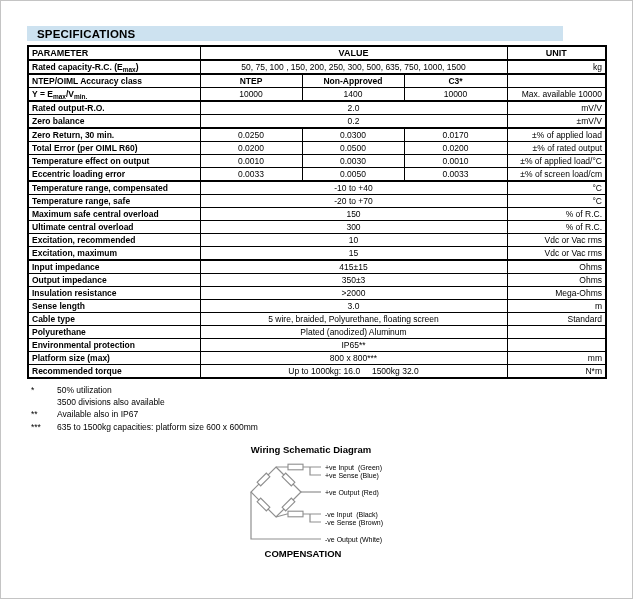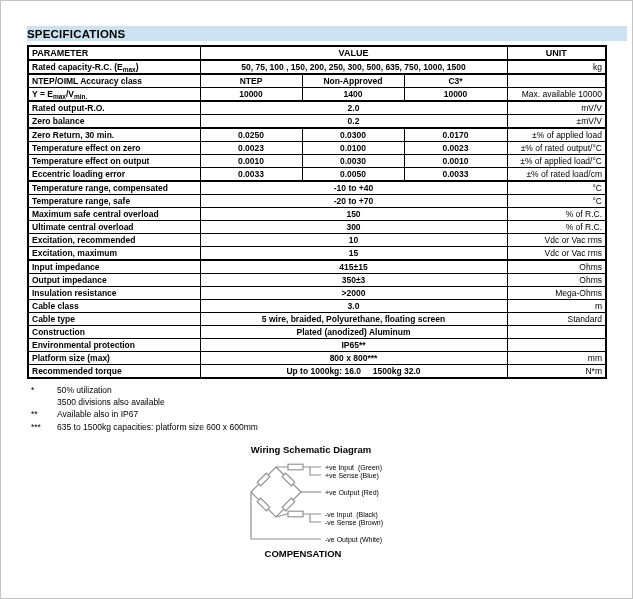--- a/index.html
+++ b/index.html
@@ -7,23 +7,23 @@
     width:633px; height:599px;
     background:#ffffff;
     border:1px solid #c4c4c4;
     box-sizing:border-box;
     overflow:hidden;
     font-family:"Liberation Sans", sans-serif;
     color:#000;
   }
   .band {
     margin:25px 0 0 26px;
-    width:600px; height:15px;
+    width:536px; height:15px;
     display:flex; align-items:center;
-    box-sizing:border-box;
+    padding-left:10px; box-sizing:border-box;
   }
   .band span { font-size:11.5px; font-weight:bold; letter-spacing:0.2px; }
   table.spec {
     margin:4px 0 0 26px;
     border-collapse:collapse;
     table-layout:fixed;
     width:578px;
     font-size:8.5px;
   }
   table.spec td, table.spec th {
@@ -34,21 +34,21 @@
     white-space:nowrap;
     line-height:12px;
   }
   table.spec { border:2px solid #000; }
   table.spec thead th { font-size:9px; }
   th.h-param { text-align:left; padding-left:4px; }
   th.h-value, th.h-unit { text-align:center; }
   table.spec thead tr { border-bottom:2px solid #000; }
   tr.sep { border-bottom:2px solid #000; }
   td.param { font-weight:bold; text-align:left; padding-left:4px; }
-  td.val  { text-align:center; font-weight:bold; }
+  td.val  { text-align:center; font-weight:normal; }
   td.val.bold { font-weight:bold; }
   td.unit { text-align:right; }
   sub { font-size:6.5px; vertical-align:-2px; line-height:0; }
   .footnotes { margin:5px 0 0 30px; font-size:8.5px; }
   .fn-row { display:flex; line-height:12.2px; }
   .fn-marker { width:26px; flex:0 0 26px; }
   .fn-text { flex:1; }
   .wiring-title {
     margin-top:11px;
     width:620px;
@@ -118,39 +118,39 @@
         <td class="unit">±mV/V</td>
       </tr>
       <tr>
         <td class="param">Zero Return, 30 min.</td>
         <td class="val">0.0250</td>
         <td class="val">0.0300</td>
         <td class="val">0.0170</td>
         <td class="unit">±% of applied load</td>
       </tr>
       <tr>
-        <td class="param">Temperature effect on zero</td>
-        <td class="val">0.0023</td>
-        <td class="val">0.0100</td>
-        <td class="val">0.0023</td>
-        <td class="unit">±% of rated output/°C</td>
+        <td class="param">Total Error (per OIML R60)</td>
+        <td class="val">0.0200</td>
+        <td class="val">0.0500</td>
+        <td class="val">0.0200</td>
+        <td class="unit">±% of rated output</td>
       </tr>
       <tr>
         <td class="param">Temperature effect on output</td>
         <td class="val">0.0010</td>
         <td class="val">0.0030</td>
         <td class="val">0.0010</td>
         <td class="unit">±% of applied load/°C</td>
       </tr>
       <tr class="sep">
         <td class="param">Eccentric loading error</td>
         <td class="val">0.0033</td>
         <td class="val">0.0050</td>
         <td class="val">0.0033</td>
-        <td class="unit">±% of rated load/cm</td>
+        <td class="unit">±% of screen load/cm</td>
       </tr>
       <tr>
         <td class="param">Temperature range, compensated</td>
         <td colspan="3" class="val">-10 to +40</td>
         <td class="unit">°C</td>
       </tr>
       <tr>
         <td class="param">Temperature range, safe</td>
         <td colspan="3" class="val">-20 to +70</td>
         <td class="unit">°C</td>
@@ -184,31 +184,31 @@
         <td class="param">Output impedance</td>
         <td colspan="3" class="val">350±3</td>
         <td class="unit">Ohms</td>
       </tr>
       <tr>
         <td class="param">Insulation resistance</td>
         <td colspan="3" class="val">&gt;2000</td>
         <td class="unit">Mega-Ohms</td>
       </tr>
       <tr>
-        <td class="param">Cable class</td>
+        <td class="param">Sense length</td>
         <td colspan="3" class="val">3.0</td>
         <td class="unit">m</td>
       </tr>
       <tr>
         <td class="param">Cable type</td>
         <td colspan="3" class="val">5 wire, braided, Polyurethane, floating screen</td>
         <td class="unit">Standard</td>
       </tr>
       <tr>
-        <td class="param">Construction</td>
+        <td class="param">Polyurethane</td>
         <td colspan="3" class="val">Plated (anodized) Aluminum</td>
         <td class="unit"></td>
       </tr>
       <tr>
         <td class="param">Environmental protection</td>
         <td colspan="3" class="val">IP65**</td>
         <td class="unit"></td>
       </tr>
       <tr>
         <td class="param">Platform size (max)</td>

